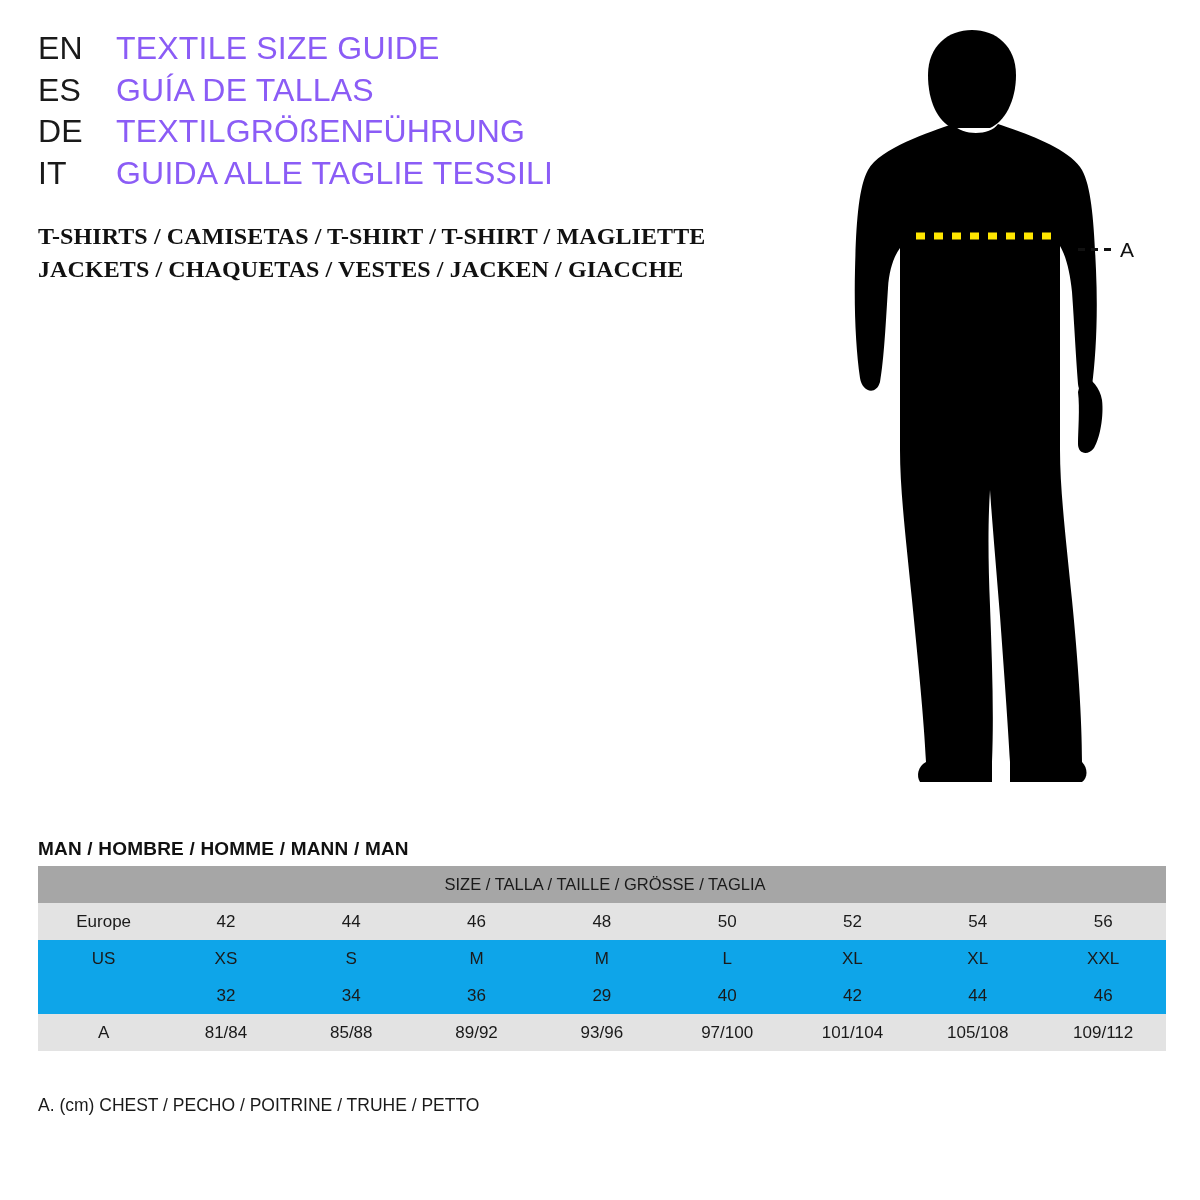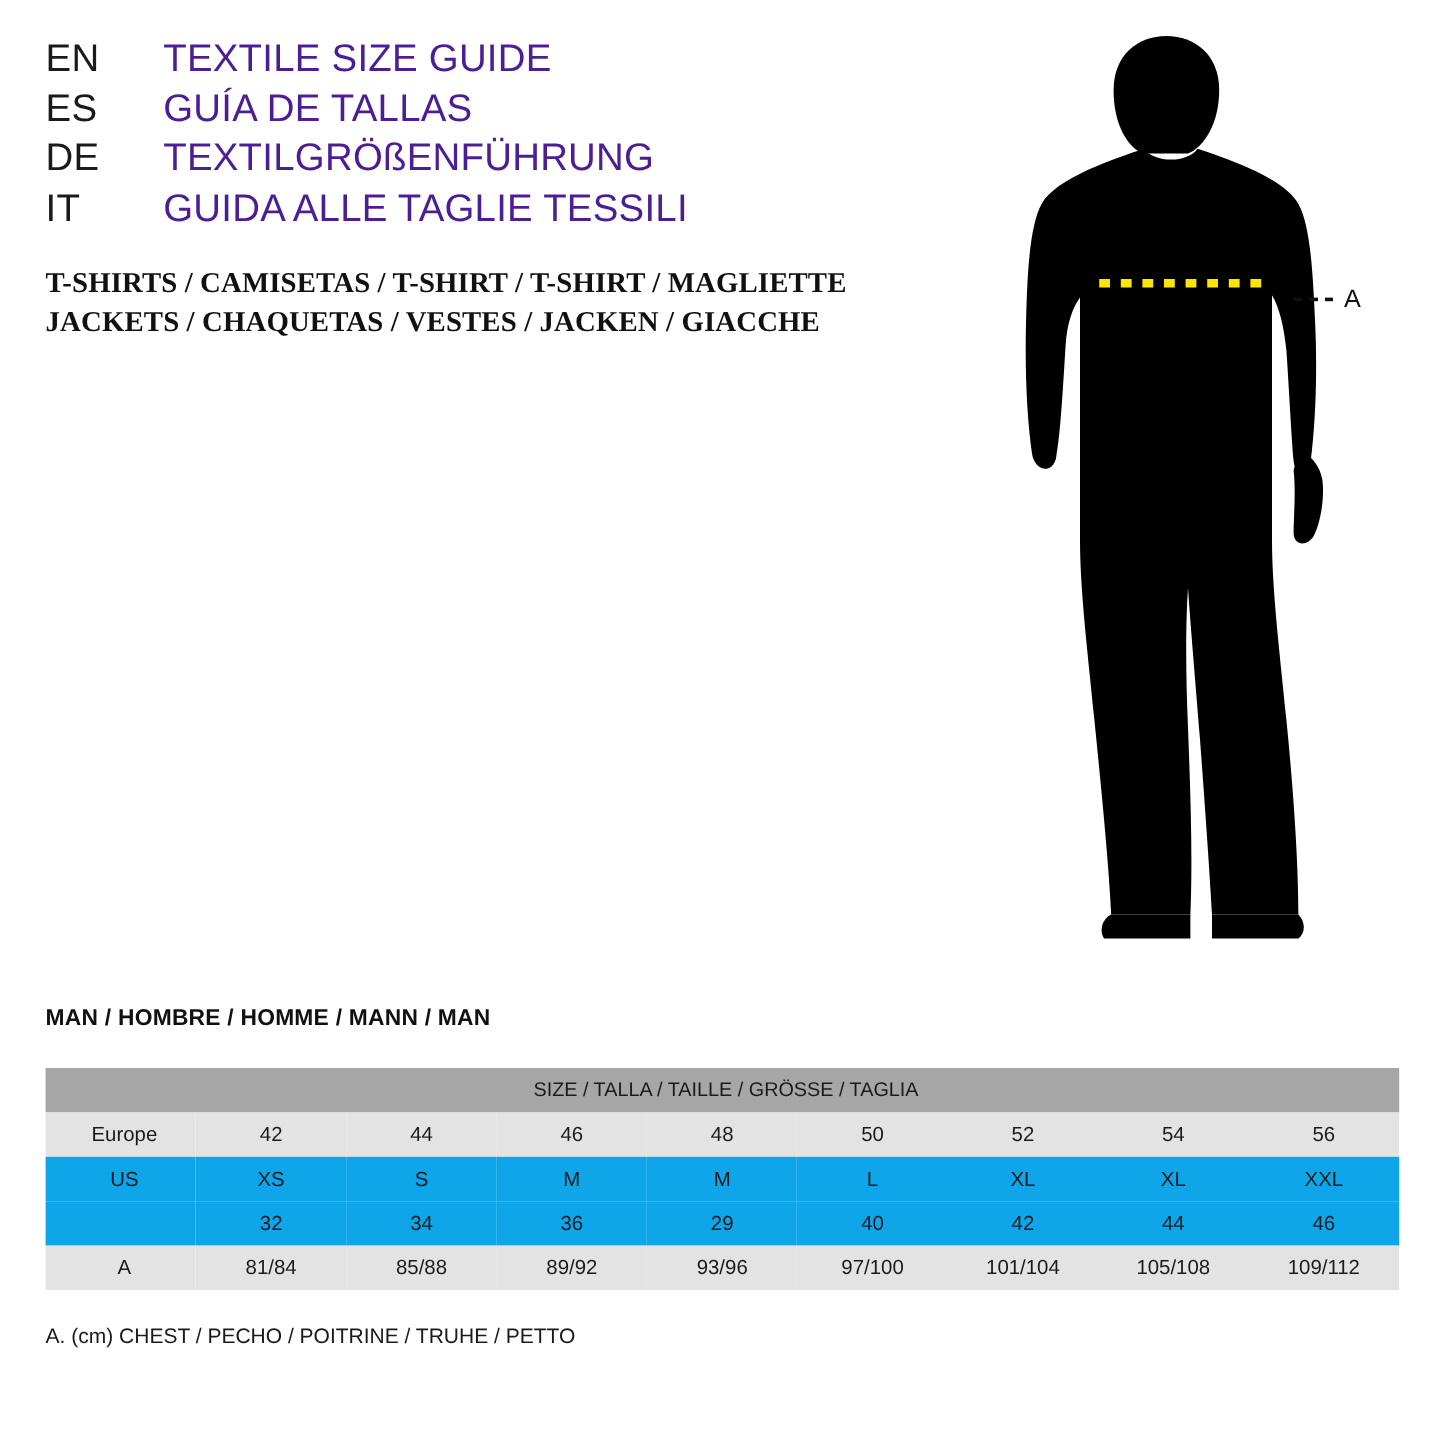--- a/index.html
+++ b/index.html
@@ -35,22 +35,21 @@
     line-height: 1.30;
     font-size: 32px;
     letter-spacing: 0.2px;
   }
   .lang-code {
     width: 78px;
     flex: 0 0 78px;
     color: #1a1a1a;
   }
   .lang-text {
-    color: #4c1d95;
-    margin-left: 20px;
+    color: #8b5cf6;
   }
 
   
   .categories {
     position: absolute;
     left: 38px;
     top: 220px;
     width: 760px;
     font-family: Liberation Serif, serif;
   }
@@ -93,21 +92,21 @@
   .table-section {
     position: absolute;
     left: 38px;
     top: 838px;
     width: 1128px;
   }
   .section-title {
     font-size: 19px;
     font-weight: bold;
     color: #111111;
-    margin-bottom: 30px;
+    margin-bottom: 6px;
     letter-spacing: 0.2px;
   }
   table.size-table {
     border-collapse: collapse;
     width: 1128px;
     table-layout: fixed;
     font-size: 17px;
   }
   table.size-table td {
     padding: 6px 0 6px 0;
@@ -132,21 +131,21 @@
   .col-label {
     width: 168px;
     padding-left: 6px !important;
     text-align: center;
   }
   .cell {
     text-align: center;
     width: 120px;
   }
   .footnote {
-    margin-top: 28px;
+    margin-top: 44px;
     font-size: 17.5px;
     color: #1a1a1a;
   }
 </style>
 </head>
 <body>
 
 <div class="page">
 
   <div class="lang-block">

